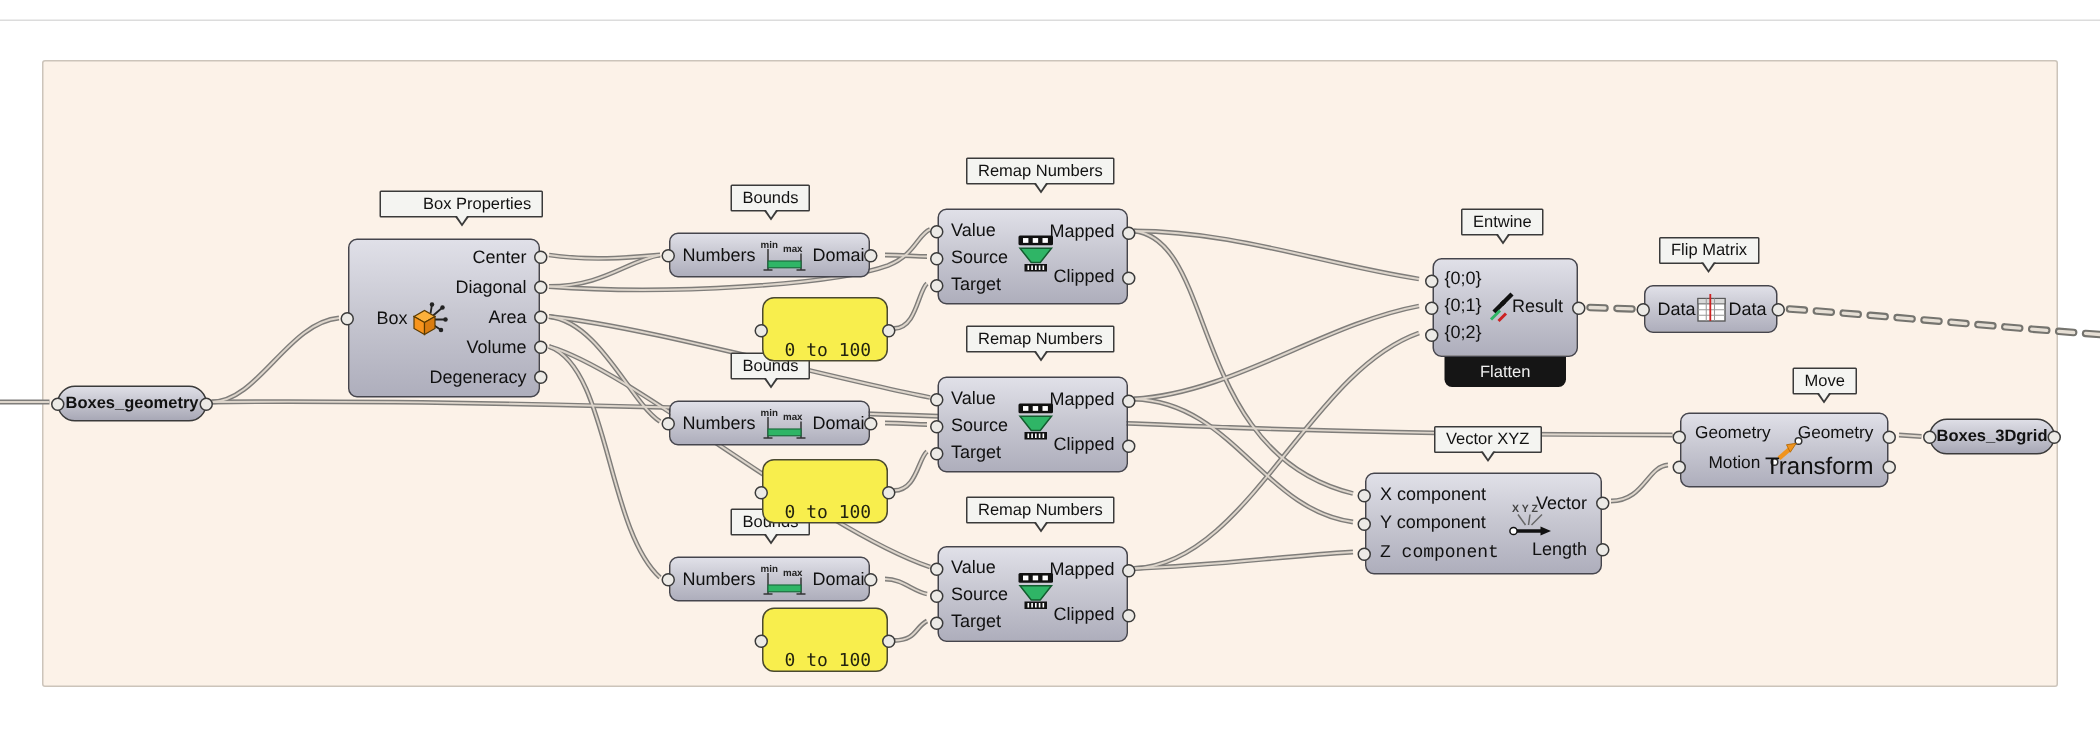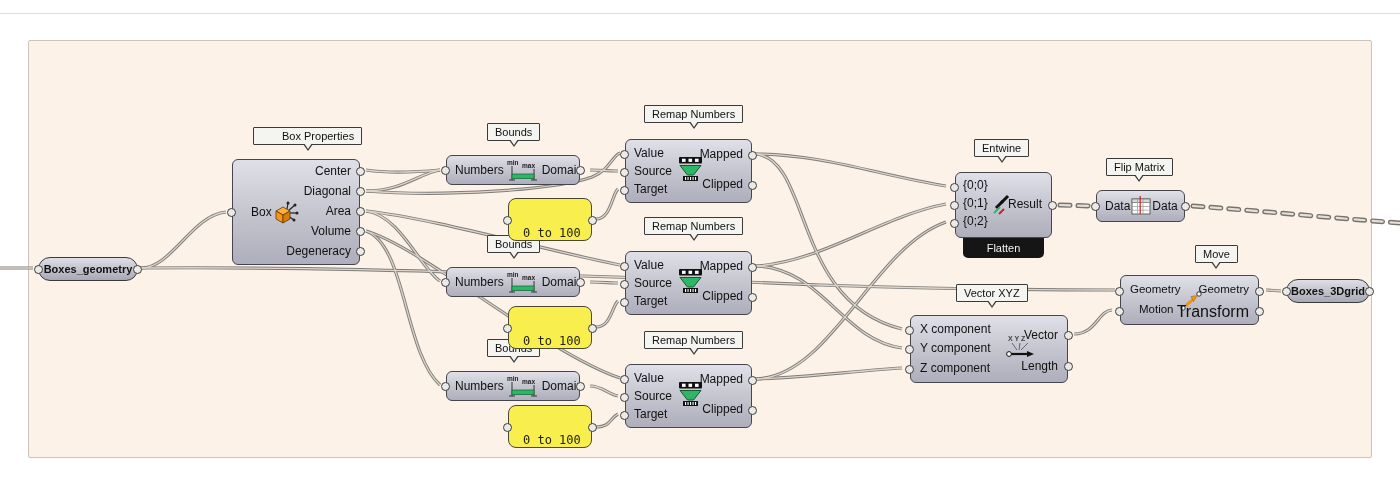--- a/index.html
+++ b/index.html
@@ -338,21 +338,21 @@
       </svg>
       <span>Data</span>
     </div>
     <span class="p" style="left:-6px; top:11px;"></span>
     <span class="p" style="right:-6px; top:11px;"></span>
   </div>
 
   <div class="comp" style="left:910px; top:315px; width:158px; height:68px;">
     <span class="lbl" style="left:9px; top:6px;">X component</span>
     <span class="lbl" style="left:9px; top:25px;">Y component</span>
-    <span class="lbl" style="left:9px; top:45px;">Z component</span>
+    <span class="lbl" style="left:9px; top:45px;font-family:Liberation Mono, monospace;">Z component</span>
     <svg style="position:absolute; left:92px; top:17px;" width="34" height="32" viewBox="0 0 34 32">
       <text x="5" y="8" font-size="7" font-weight="bold" fill="#444">X Y Z</text>
       <line x1="9" y1="10" x2="14" y2="17" stroke="#666" stroke-width="1"></line>
       <line x1="17" y1="10" x2="16" y2="17" stroke="#666" stroke-width="1"></line>
       <line x1="25" y1="10" x2="18" y2="17" stroke="#666" stroke-width="1"></line>
       <line x1="6" y1="21" x2="25" y2="21" stroke="#111" stroke-width="2.2"></line>
       <polygon points="24,18 31,21 24,24" fill="#111"></polygon>
       <circle cx="6" cy="21" r="2.4" fill="#fff" stroke="#111" stroke-width="1"></circle>
     </svg>
     <span class="lbl r" style="right:9px; top:12px;">Vector</span>

